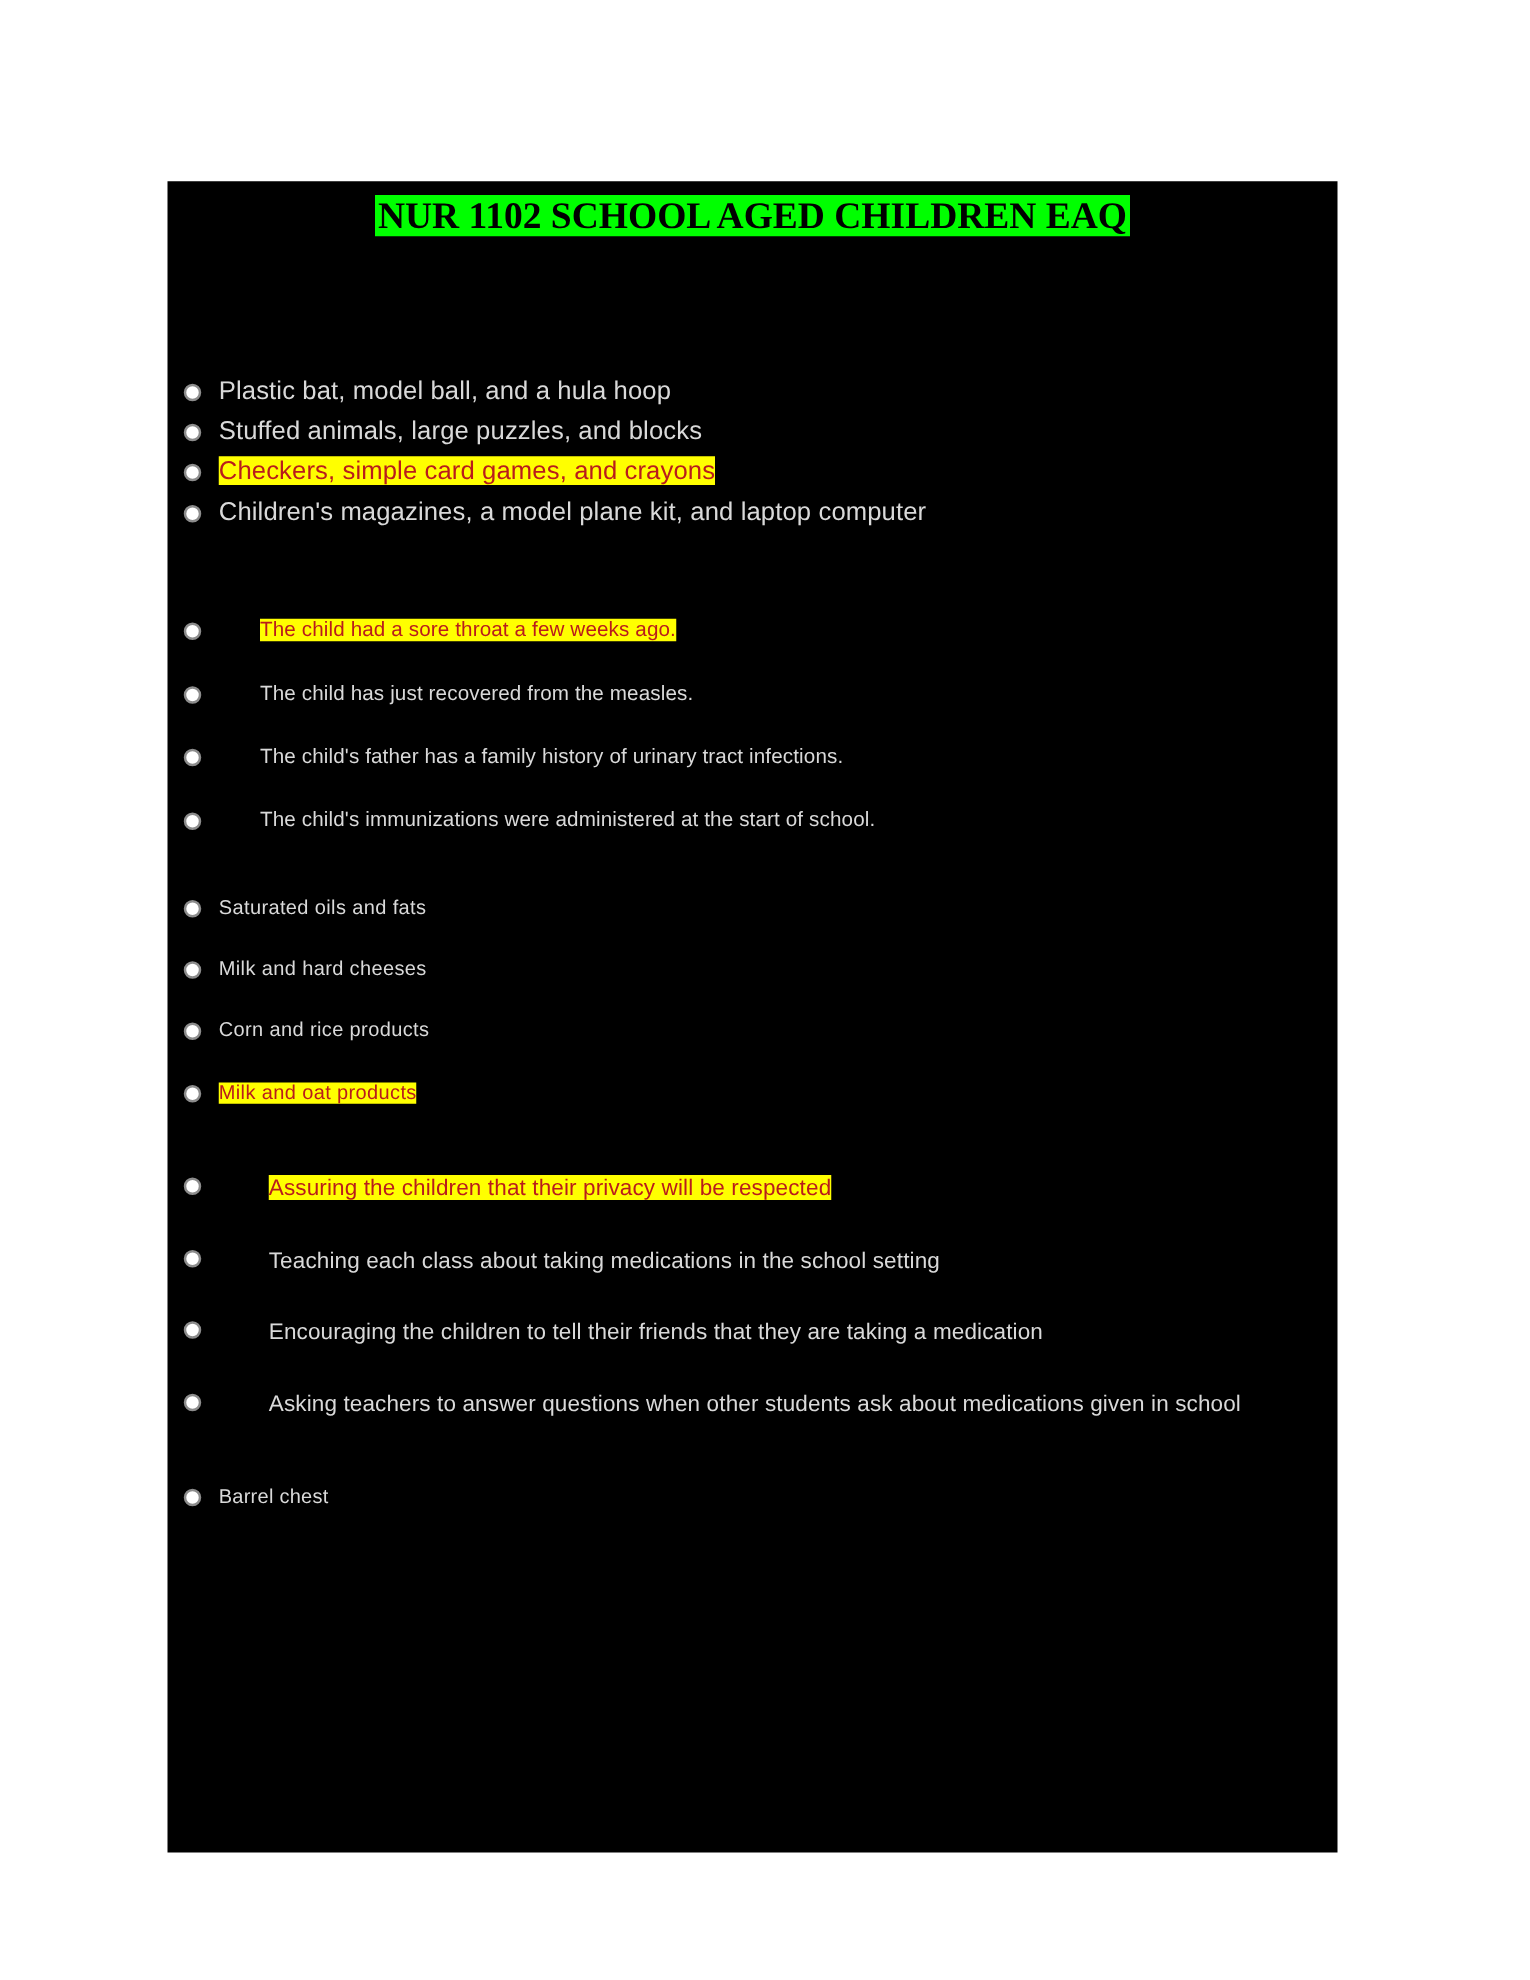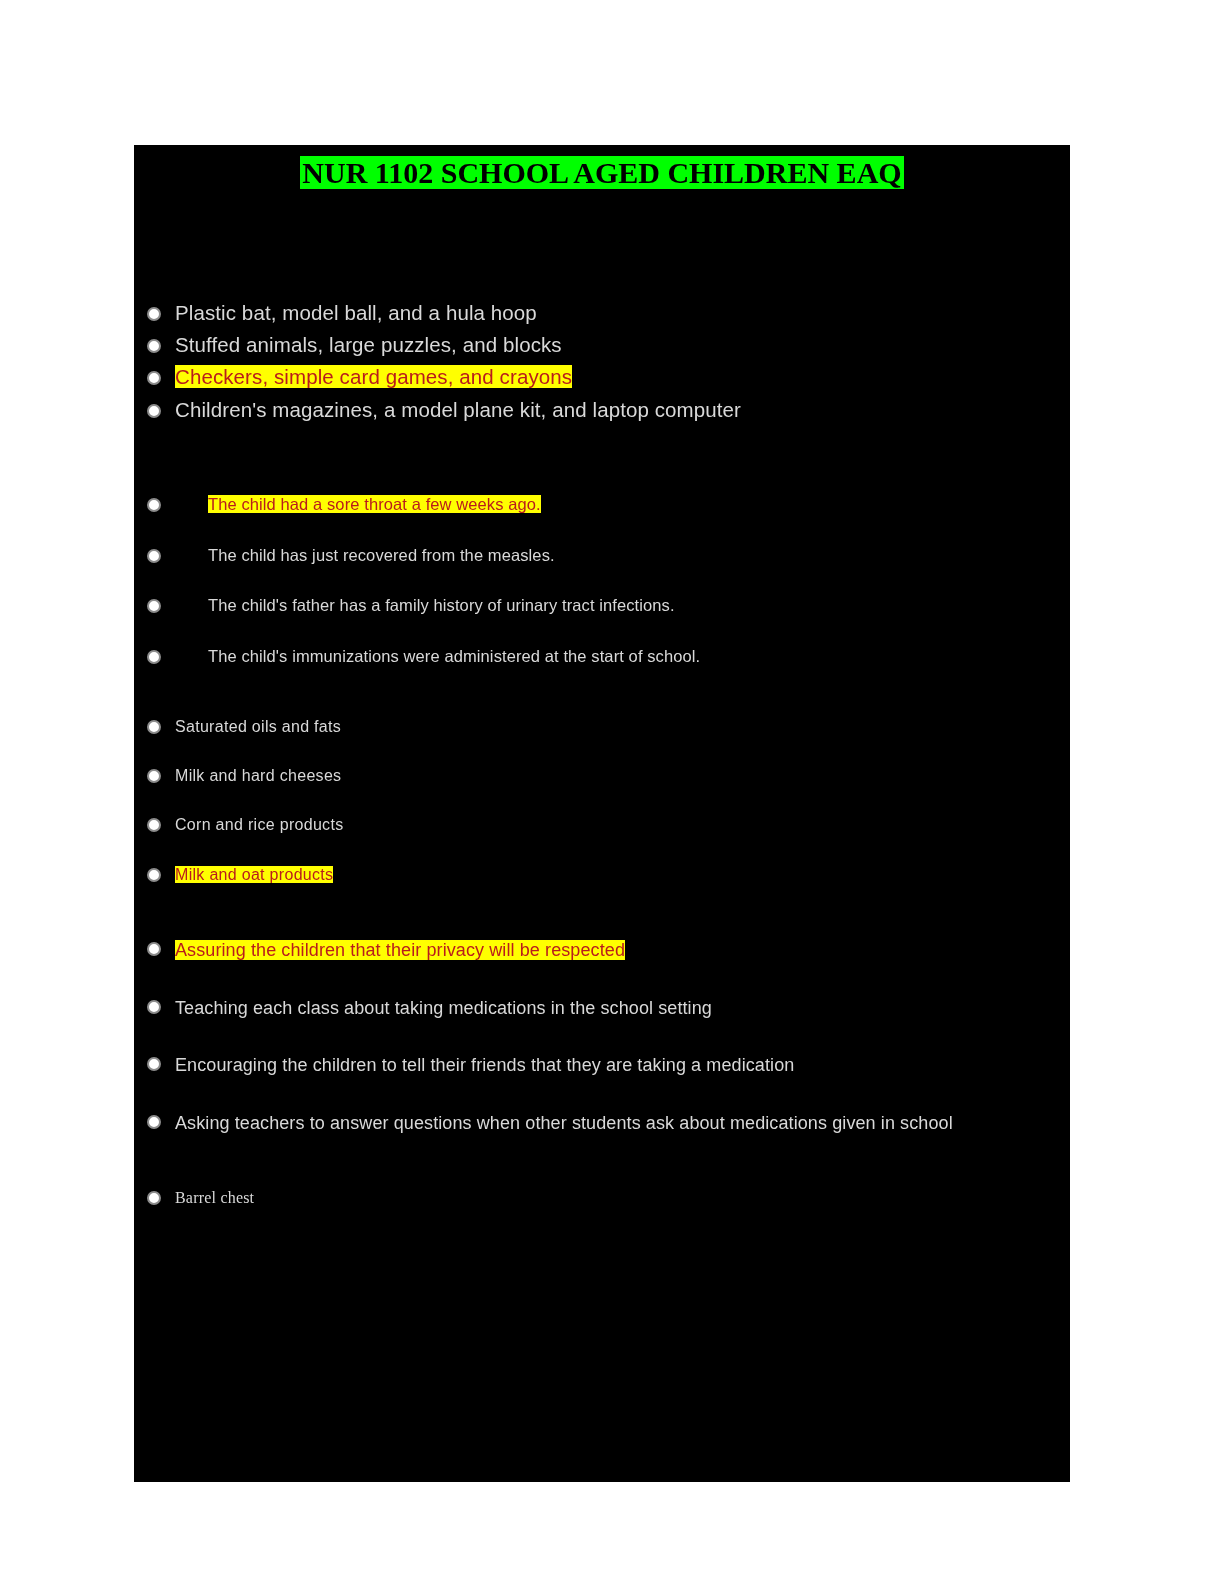--- a/index.html
+++ b/index.html
@@ -95,27 +95,27 @@
   .g2 .bullet { margin-top: 3px; }
 
   
   .g3 { margin-top: 50px; padding-left: 13px; }
   .g3 .item { margin-bottom: 30px; }
   .g3 .item-text { font-size: 16px; line-height: 1.2; letter-spacing: .3px; }
   .g3 .bullet { margin-top: 3px; }
 
   
   .g4 { margin-top: 53px; padding-left: 13px; }
-  .g4 .item { margin-bottom: 30px; }
+  .g4 .item { margin-bottom: 30px; gap: 40px; }
   .g4 .item-text { font-size: 18px; line-height: 1.55; letter-spacing: .1px; }
   .g4 .bullet { margin-top: 5px; }
 
   
   .g5 { margin-top: 50px; padding-left: 13px; }
-  .g5 .item { margin-bottom: 32px; font-family: Liberation Serif, serif; }
+  .g5 .item { margin-bottom: 32px; }
   .g5 .item-text { font-size: 16px; line-height: 1.2; letter-spacing: .2px; }
   .g5 .bullet { margin-top: 3px; }
 </style>
 </head>
 <body>
 
 <div class="page">
   <div class="doc-block">
 
     <h1 class="doc-title"><span class="hl">NUR 1102 SCHOOL AGED CHILDREN EAQ</span></h1>

